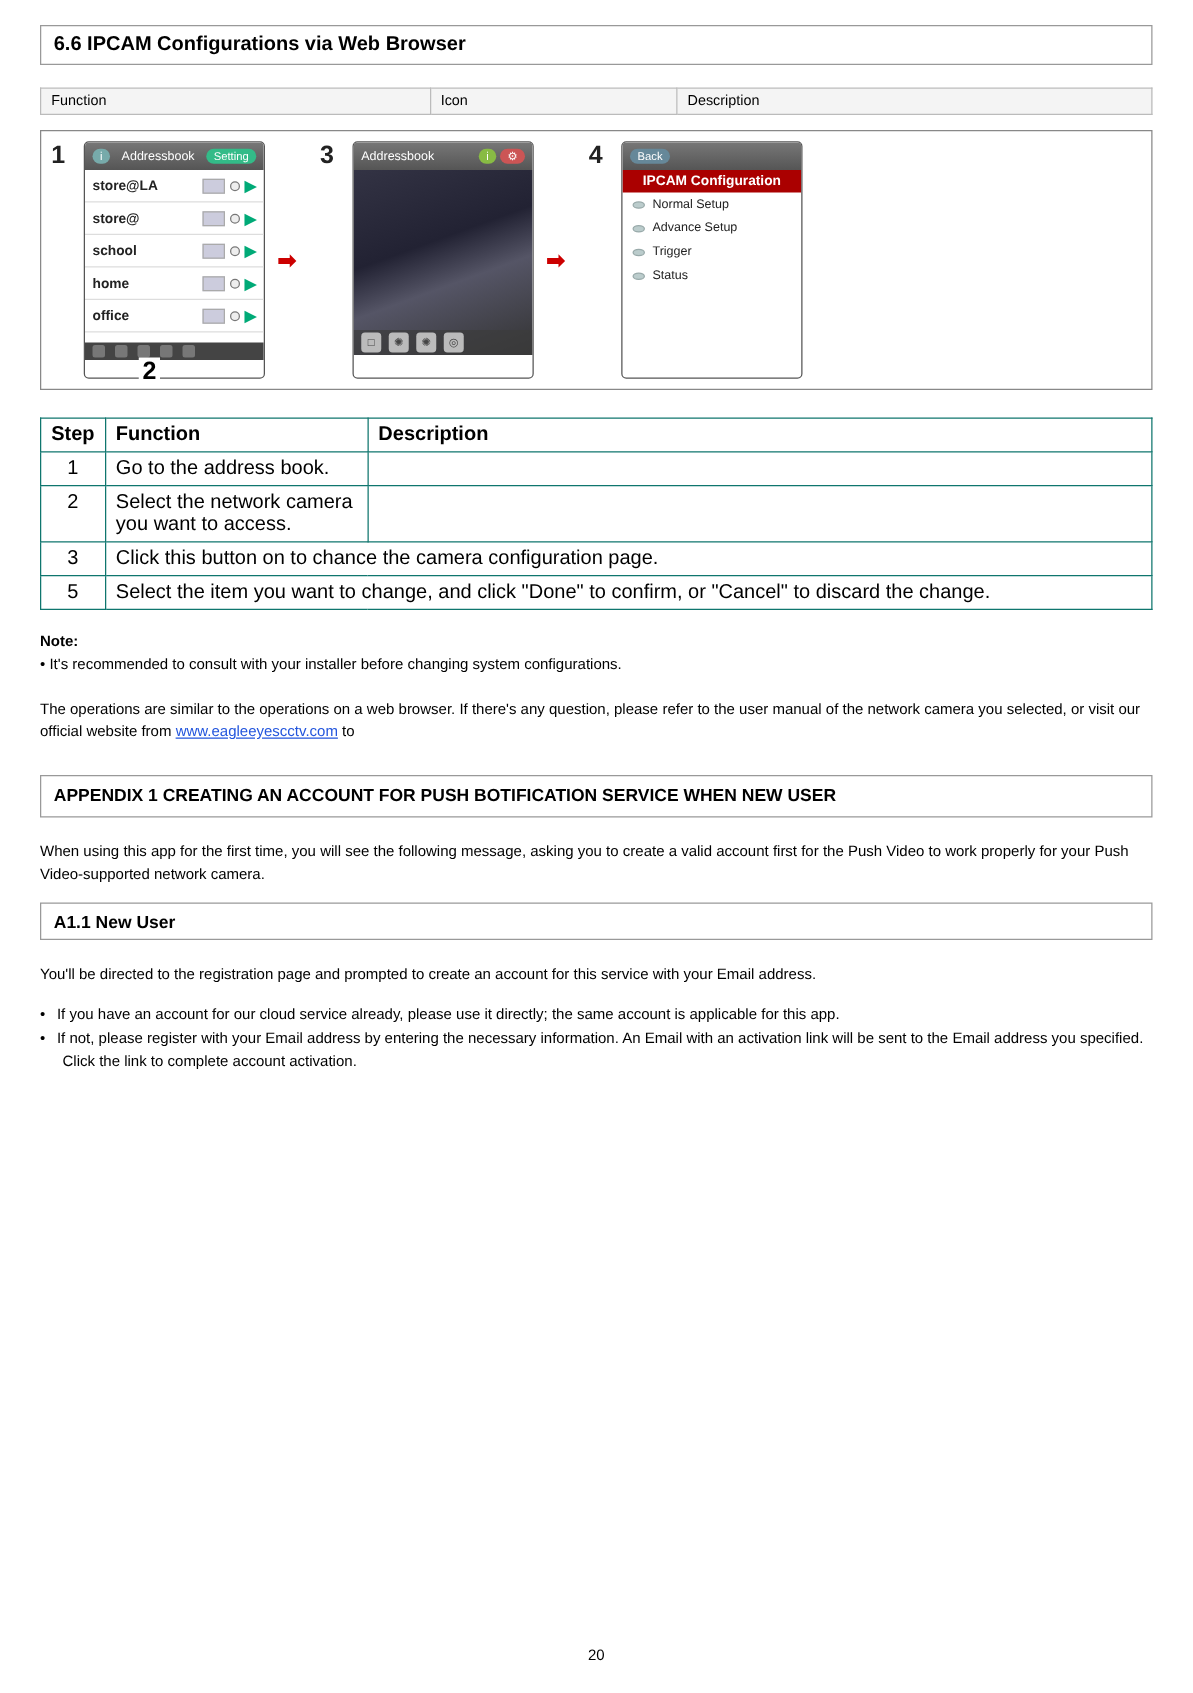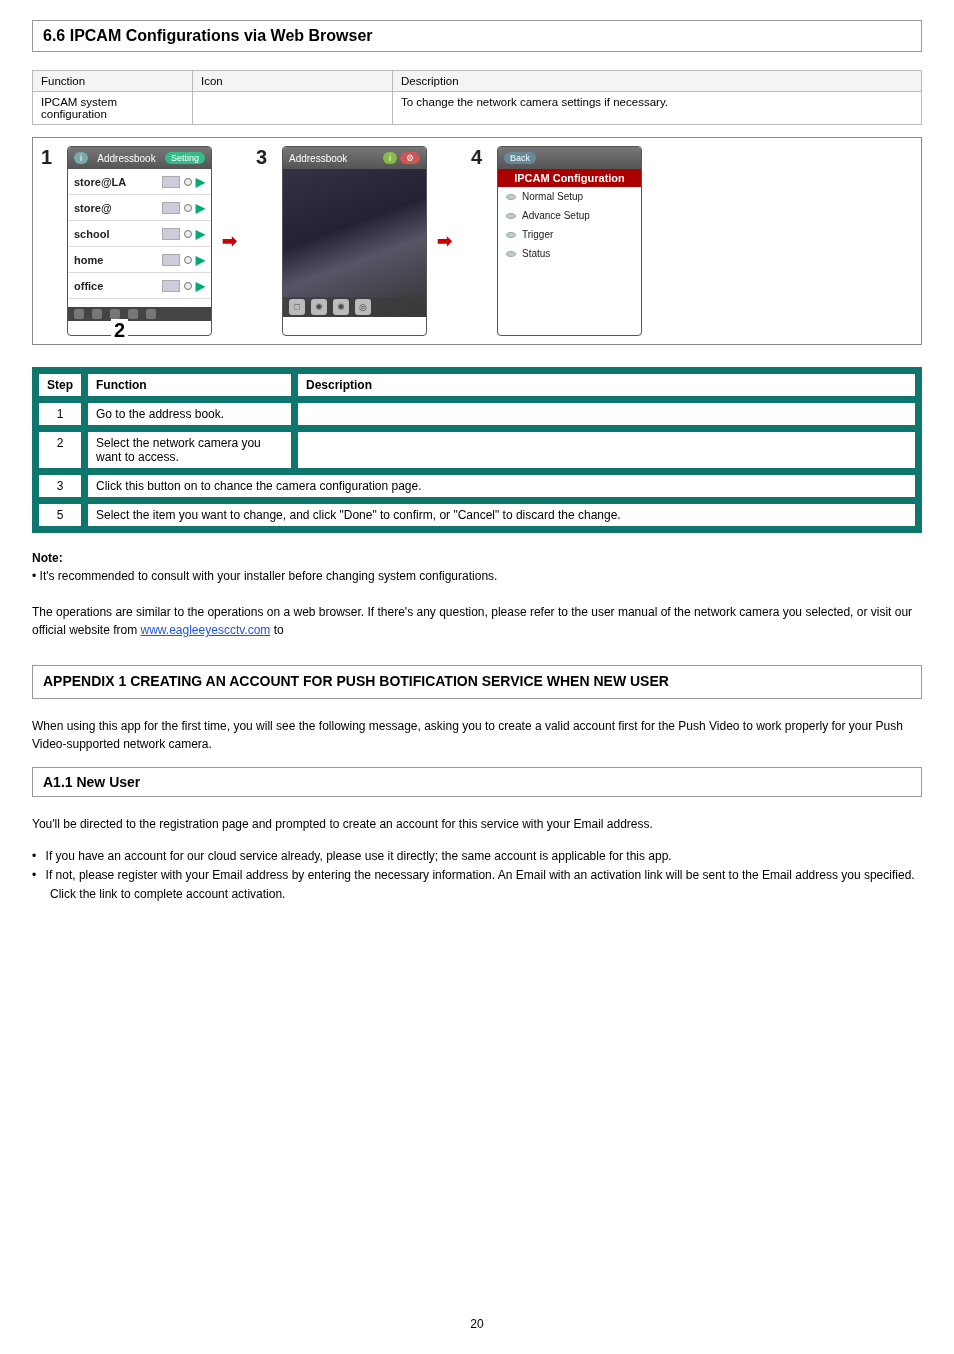--- a/index.html
+++ b/index.html
@@ -145,23 +145,23 @@
     font-weight: bold;
     background: #fff;
     padding: 0 3px;
   }
   table.steps {
     width: 100%;
     border-collapse: collapse;
     margin-bottom: 16px;
   }
   table.steps td, table.steps th {
-    border: 7px solid #0f766e;
+    border: 1px solid #0f766e;
     padding: 4px 8px;
-    font-size: 12px;
+    font-size: 16px;
     text-align: left;
     vertical-align: top;
   }
   table.steps td.numcol { width: 30px; text-align: center; }
   table.steps td.midcol { width: 210px; }
   .notes {
     font-size: 12px;
     line-height: 1.5;
     margin-bottom: 26px;
   }
@@ -195,25 +195,20 @@
   <div class="section-heading">6.6 IPCAM Configurations via Web Browser</div>
 </div>
 
 <table class="def">
   <tbody>
       <tr>
     <th>Function</th>
     <th>Icon</th>
     <th>Description</th>
   </tr>
-  <tr>
-    <td style="width:160px">IPCAM system configuration</td>
-    <td style="width:200px"></td>
-    <td>To change the network camera settings if necessary.</td>
-  </tr>
 </tbody>
   </table>
 
 <div class="fig" style="position:relative;">
   <div class="fignum">1</div>
 
   <div class="panel p1">
     <div class="panel-header">
       <span class="pill">i</span>
       <span>Addressbook</span>

